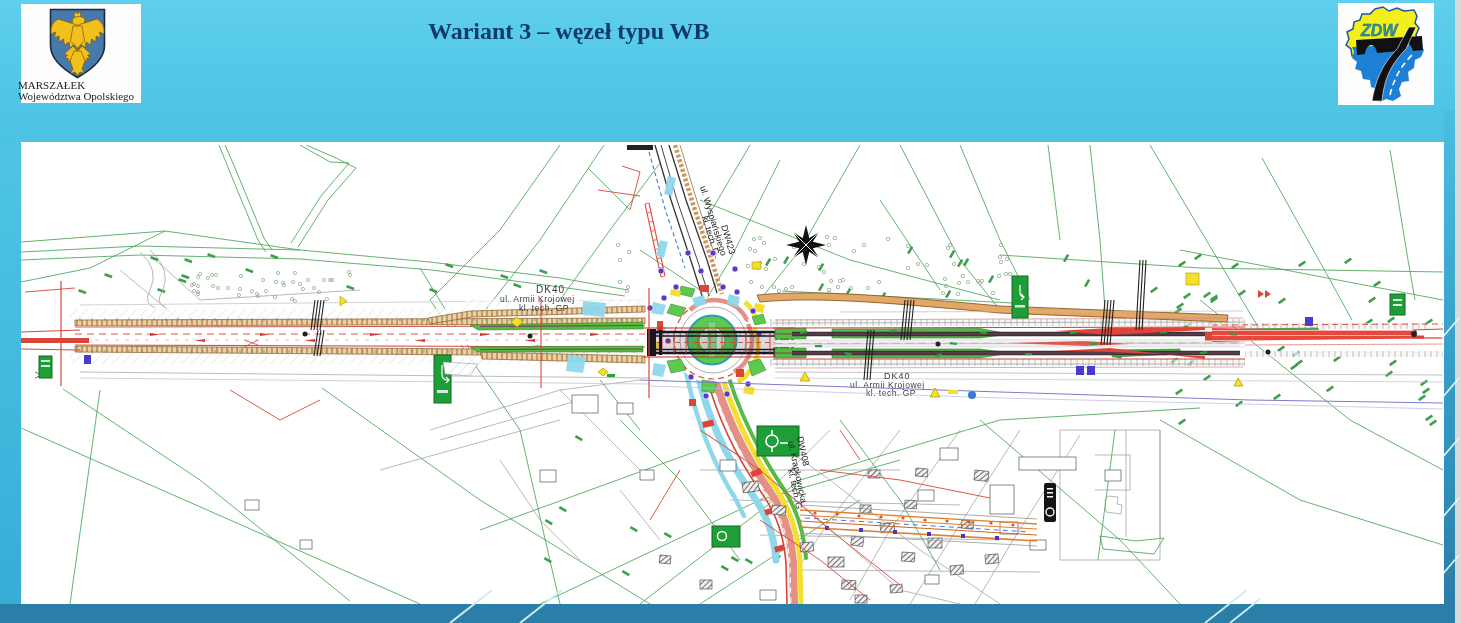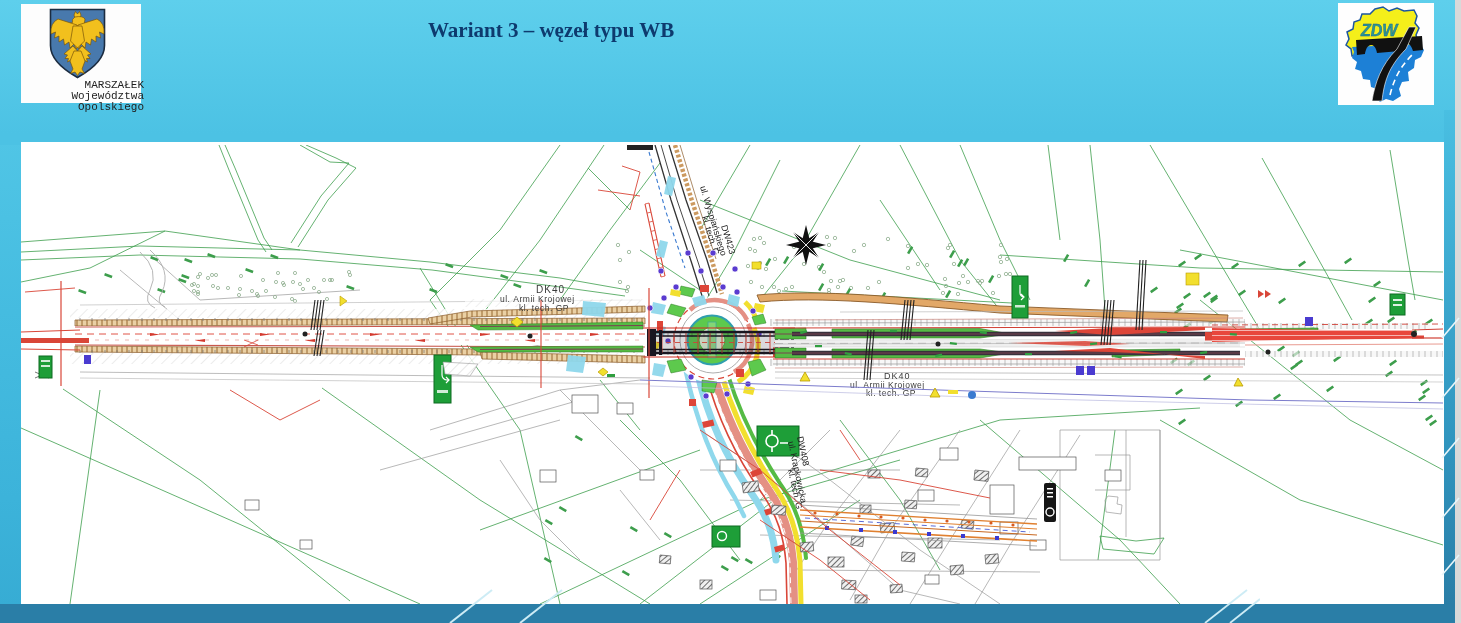--- a/index.html
+++ b/index.html
@@ -22,23 +22,23 @@
 <path d="M26,9 q-3.5,2 -2.5,5.5 l-3.5,1 3.5,1.5 q-1,3 2,5 l9,-1 1.5,-10 q-2.5,-3.5 -10,-2 z"></path>
 <path d="M28,17 L9,11 Q1,15 2,26 l4.5,-2 -1,6 4.5,-2 0,6 4.5,-3 1,6 4.5,-3 1,6 4,-4 2,5 3.5,-5 z"></path>
 <path d="M29,17 L48,11 Q56,15 55,26 l-4.5,-2 1,6 -4.5,-2 0,6 -4.5,-3 -1,6 -4.5,-3 -1,6 -4,-4 -2,5 -3.5,-5 z"></path>
 <path d="M24,18 h9 l2.5,15 -7,7 -7,-7 z"></path>
 <path d="M24,38 l-9,8 3.5,1 -2.5,3.5 3.5,0 -1,3.5 4.5,-2.5 5,-9 z"></path>
 <path d="M33,38 l9,8 -3.5,1 2.5,3.5 -3.5,0 1,3.5 -4.5,-2.5 -5,-9 z"></path>
 <path d="M25,43 h7 l4,10 -3,8 2.5,4.5 -4.5,-1.5 -2.5,3.5 -2.5,-3.5 -4.5,1.5 2.5,-4.5 -3,-8 z"></path>
 </g>
 </svg>
 
-<div style="position:absolute;left:18px;top:80px;width:126px;text-align:right;font-family:Liberation Mono, monospace;color:#222;font-size:11px;line-height:11px">MARSZAŁEK<br>Województwa Opolskiego</div>
-
-<div style="position:absolute;left:428px;top:18px;font-family:'Liberation Serif',serif;font-weight:bold;font-size:21px;color:#0e3a6e">Wariant 3 – węzeł typu WB</div>
+<div style="position:absolute;left:18px;top:80px;width:126px;text-align:left;font-family:Liberation Serif, serif;color:#222;font-size:11px;line-height:11px">MARSZAŁEK<br>Województwa Opolskiego</div>
+
+<div style="position:absolute;left:428px;top:18px;font-family:'Liberation Serif',serif;font-weight:bold;font-size:24px;color:#0e3a6e">Wariant 3 – węzeł typu WB</div>
 
 <div style="position:absolute;left:1338px;top:3px;width:96px;height:102px;background:#fefefe;"></div>
 
 <svg style="position:absolute;left:1338px;top:3px" width="96" height="102" viewBox="0 0 96 102">
 <path d="M37,6 l8,-2 6,4 8,-3 7,3 10,-1 3,6 -2,7 4,5 -3,7 2,6 -5,5 1,6 -62,4 -1,-7 -5,-4 3,-6 -2,-7 6,-3 1,-7 6,-2 2,-6 8,0 z" fill="#f4ef1a" stroke="#1c56a0" stroke-width="1.5"></path>
 <path d="M14,44 l68,-3 4,6 -3,7 -6,3 -1,8 -6,4 1,9 -7,1 -3,7 2,7 -8,5 -7,-2 -6,3 -5,-5 2,-8 -6,-2 -1,-7 -7,-1 -2,-8 -6,-2 2,-7 -5,-4 2,-6 z" fill="#1d80d6"></path>
 <path d="M18,37 l66,-4 1,14 -10,1 c0,0 -2,-8 -7,-8 -5,0 -6,8 -6,8 l-23,2 c0,0 -1,-8 -6,-8 -5,0 -6,9 -6,9 l-8,1 z" fill="#111"></path>
 <path d="M44,98 c2,-18 6,-34 24,-52 l10,-22 -7,0 -12,22 c-16,16 -22,34 -25,52 z" fill="#111" stroke="#fff" stroke-width="0.6"></path>
 <path d="M52,92 c4,-16 10,-28 22,-40" fill="none" stroke="#fff" stroke-width="1.6" stroke-dasharray="6 4"></path>
 <text x="23" y="33" font-family="'Liberation Sans',sans-serif" font-style="italic" font-weight="bold" font-size="16" fill="#2b9a8e" stroke="#1c56a0" stroke-width="0.4">ZDW</text>

